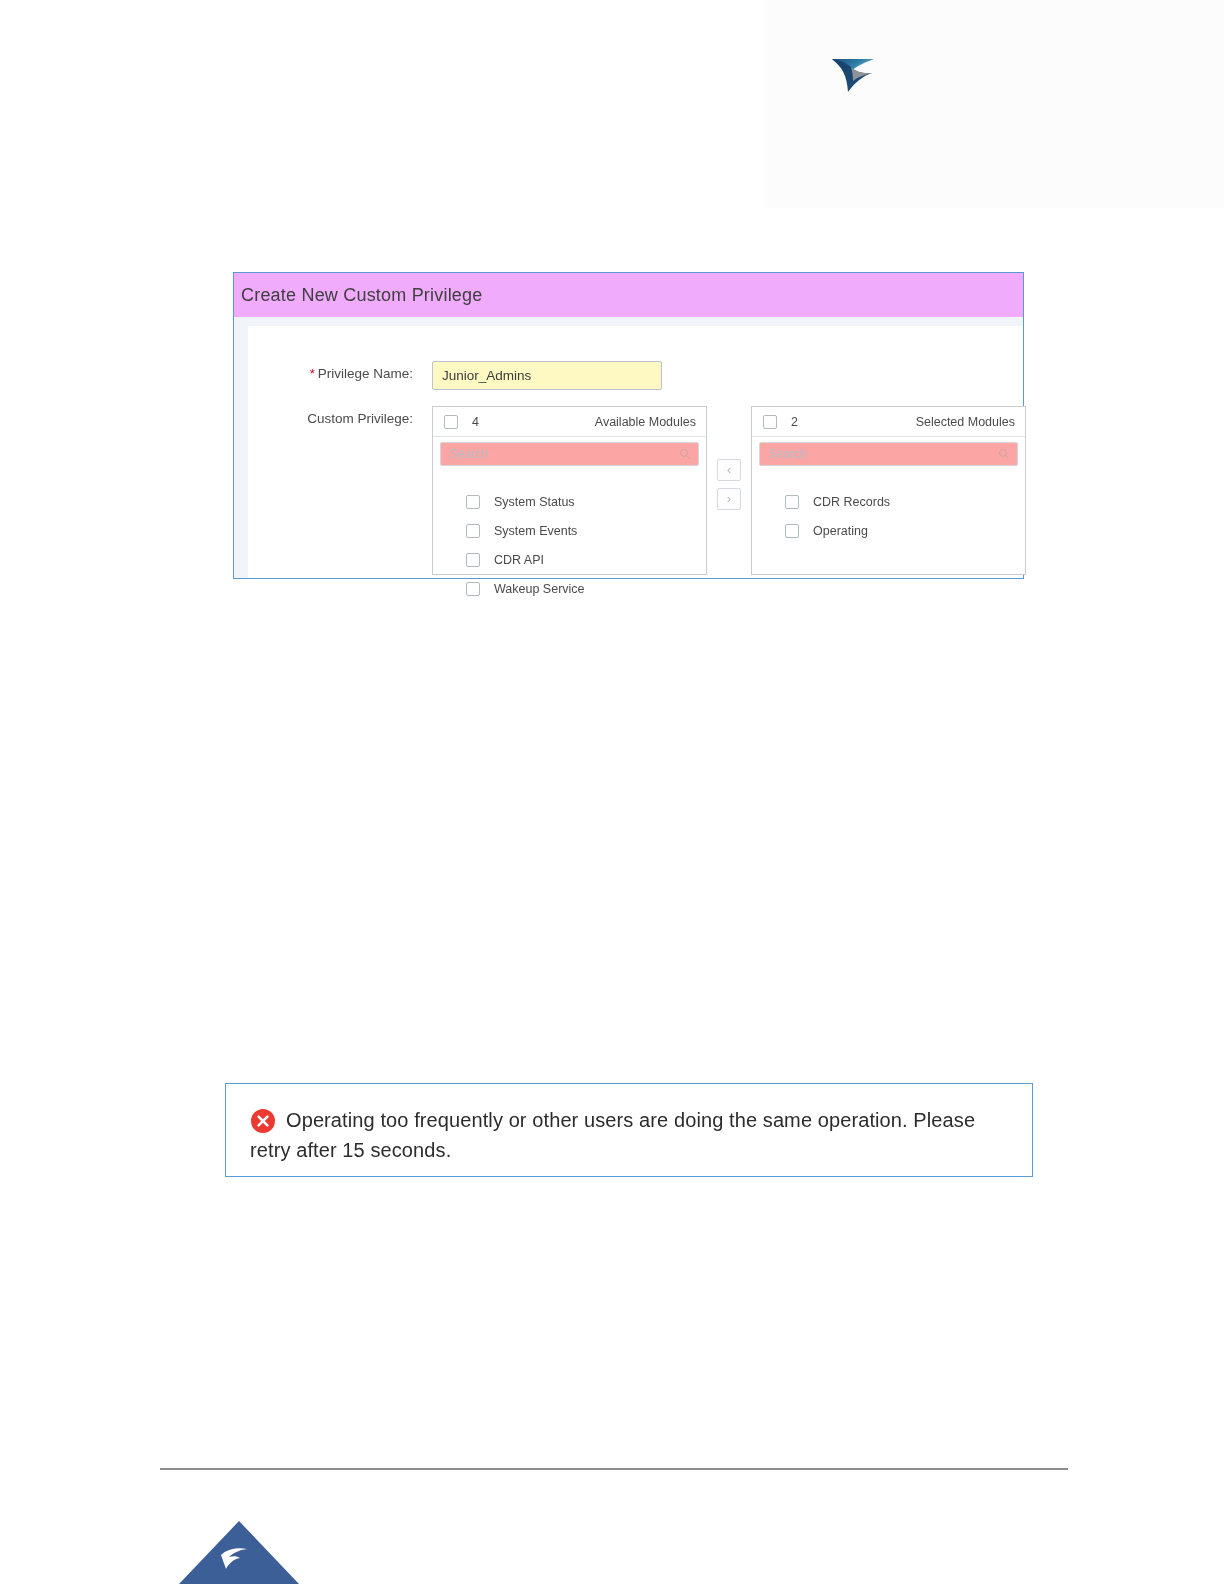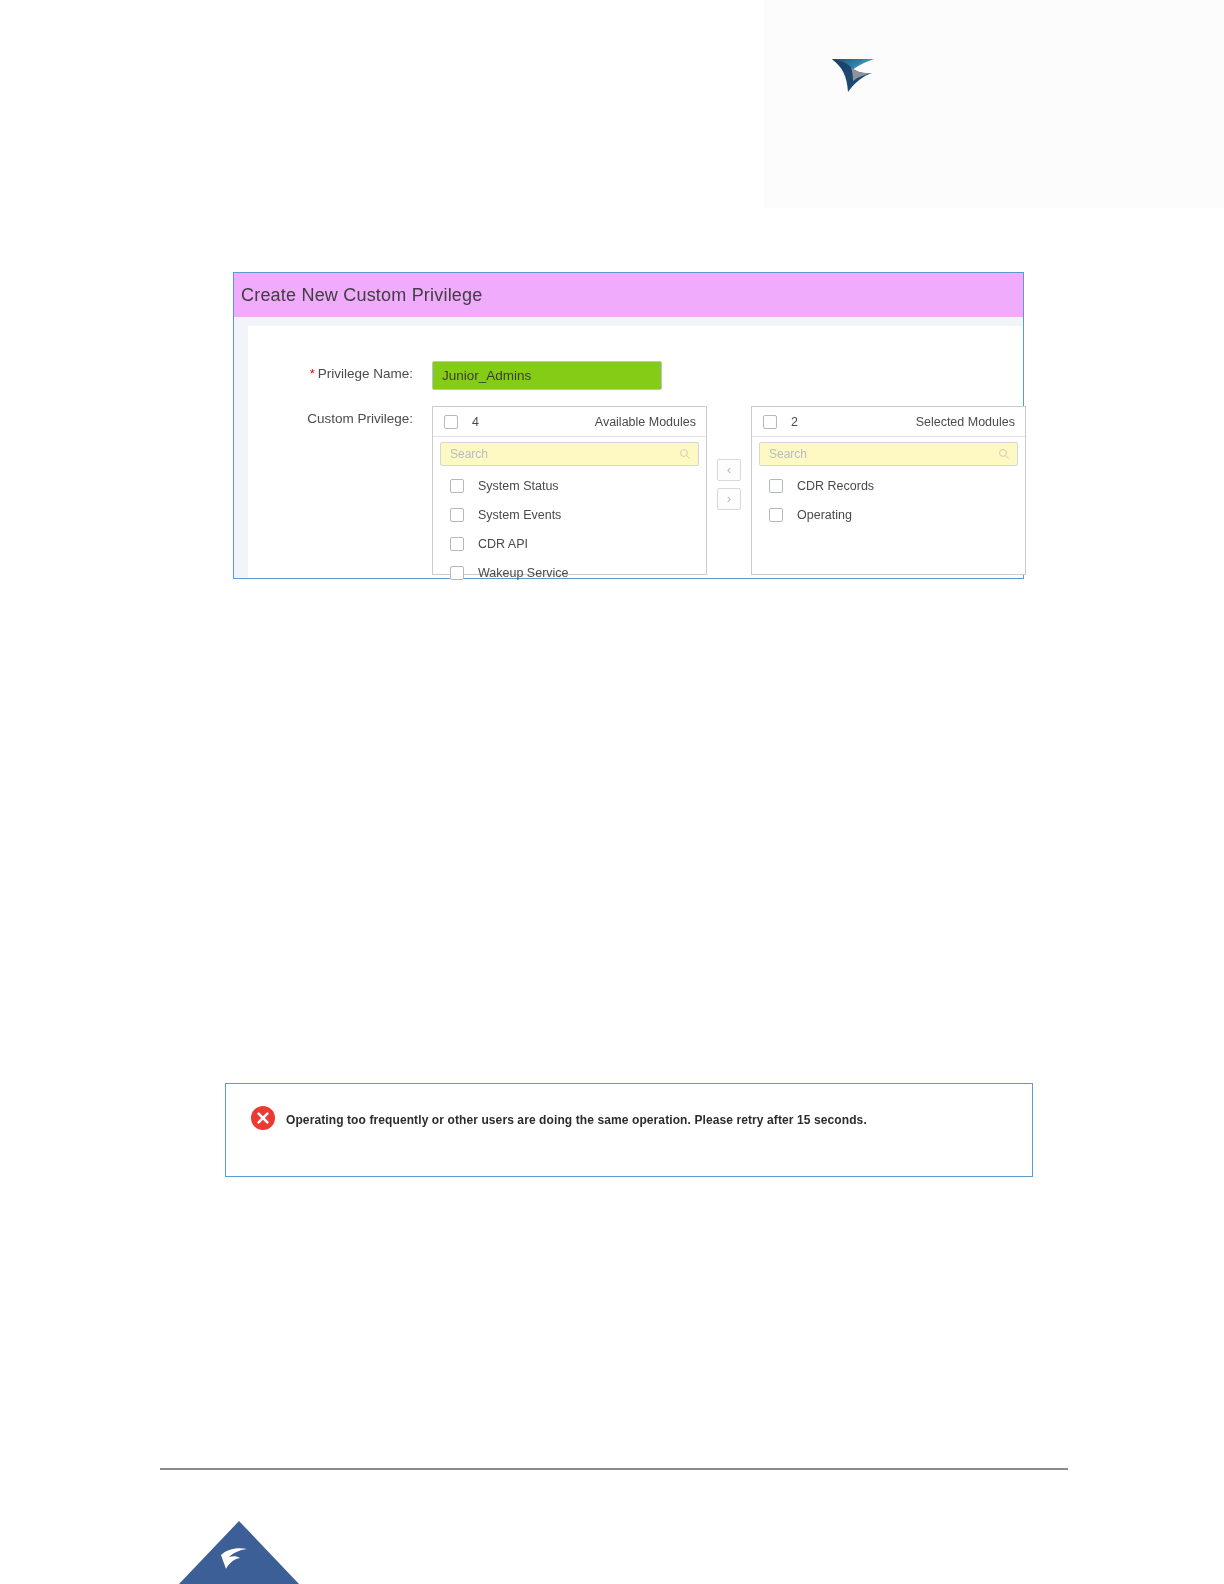--- a/index.html
+++ b/index.html
@@ -130,21 +130,21 @@
     font-size: 13px;
     margin-right: 3px;
   }
 
   .name-input {
     margin-left: 19px;
     width: 230px;
     height: 29px;
     border: 1px solid #b9c4d2;
     border-radius: 2px;
-    background: #84cc16;
+    background: #fef9c3;
     font-family: "Liberation Sans", sans-serif;
     font-size: 13.5px;
     color: #3c3c3c;
     padding: 0 9px;
     box-sizing: border-box;
     outline: none;
   }
 
   
   .transfer {
@@ -191,42 +191,42 @@
   }
   .search-wrap {
     margin: 5px 7px 0 7px;
     height: 24px;
     border: 1px solid #d3d7dc;
     border-radius: 2px;
     display: flex;
     align-items: center;
     padding: 0 7px;
     box-sizing: border-box;
-    background: #fef9c3;
+    background: #fca5a5;
   }
   .search-input {
     border: none;
     outline: none;
     flex: 1 1 auto;
     font-family: "Liberation Sans", sans-serif;
     font-size: 12px;
     color: #3c3c3c;
     background: transparent;
     min-width: 0;
   }
   .search-input::placeholder { color: #b6bcc3; }
   .search-icon {
     width: 12px; height: 12px;
     flex: 0 0 12px;
     margin-left: 4px;
     opacity: .55;
   }
   .opt-list {
     padding: 5px 0 0 0;
-    margin: 0;
+    margin: 16px;
     list-style: none;
   }
   .opt-item {
     height: 29px;
     display: flex;
     align-items: center;
     padding-left: 17px;
     box-sizing: border-box;
   }
   .opt-label {
@@ -265,25 +265,24 @@
     left: 225px; top: 1083px;
     width: 808px;
     height: 94px;
     border: 1px solid #5b9bd5;
     background: #ffffff;
     box-sizing: border-box;
     padding: 21px 24px 0 24px;
   }
   .error-line {
     display: block;
-    font-size: 12px;
+    font-size: 20px;
     color: #2c2c2c;
     line-height: 30px;
     letter-spacing: 0.1px;
-    font-weight: bold;
   }
   .error-icon {
     width: 26px; height: 26px;
     flex: 0 0 26px;
     margin-right: 10px;
     vertical-align: -7px;
     display: inline-block;
   }
 
   

